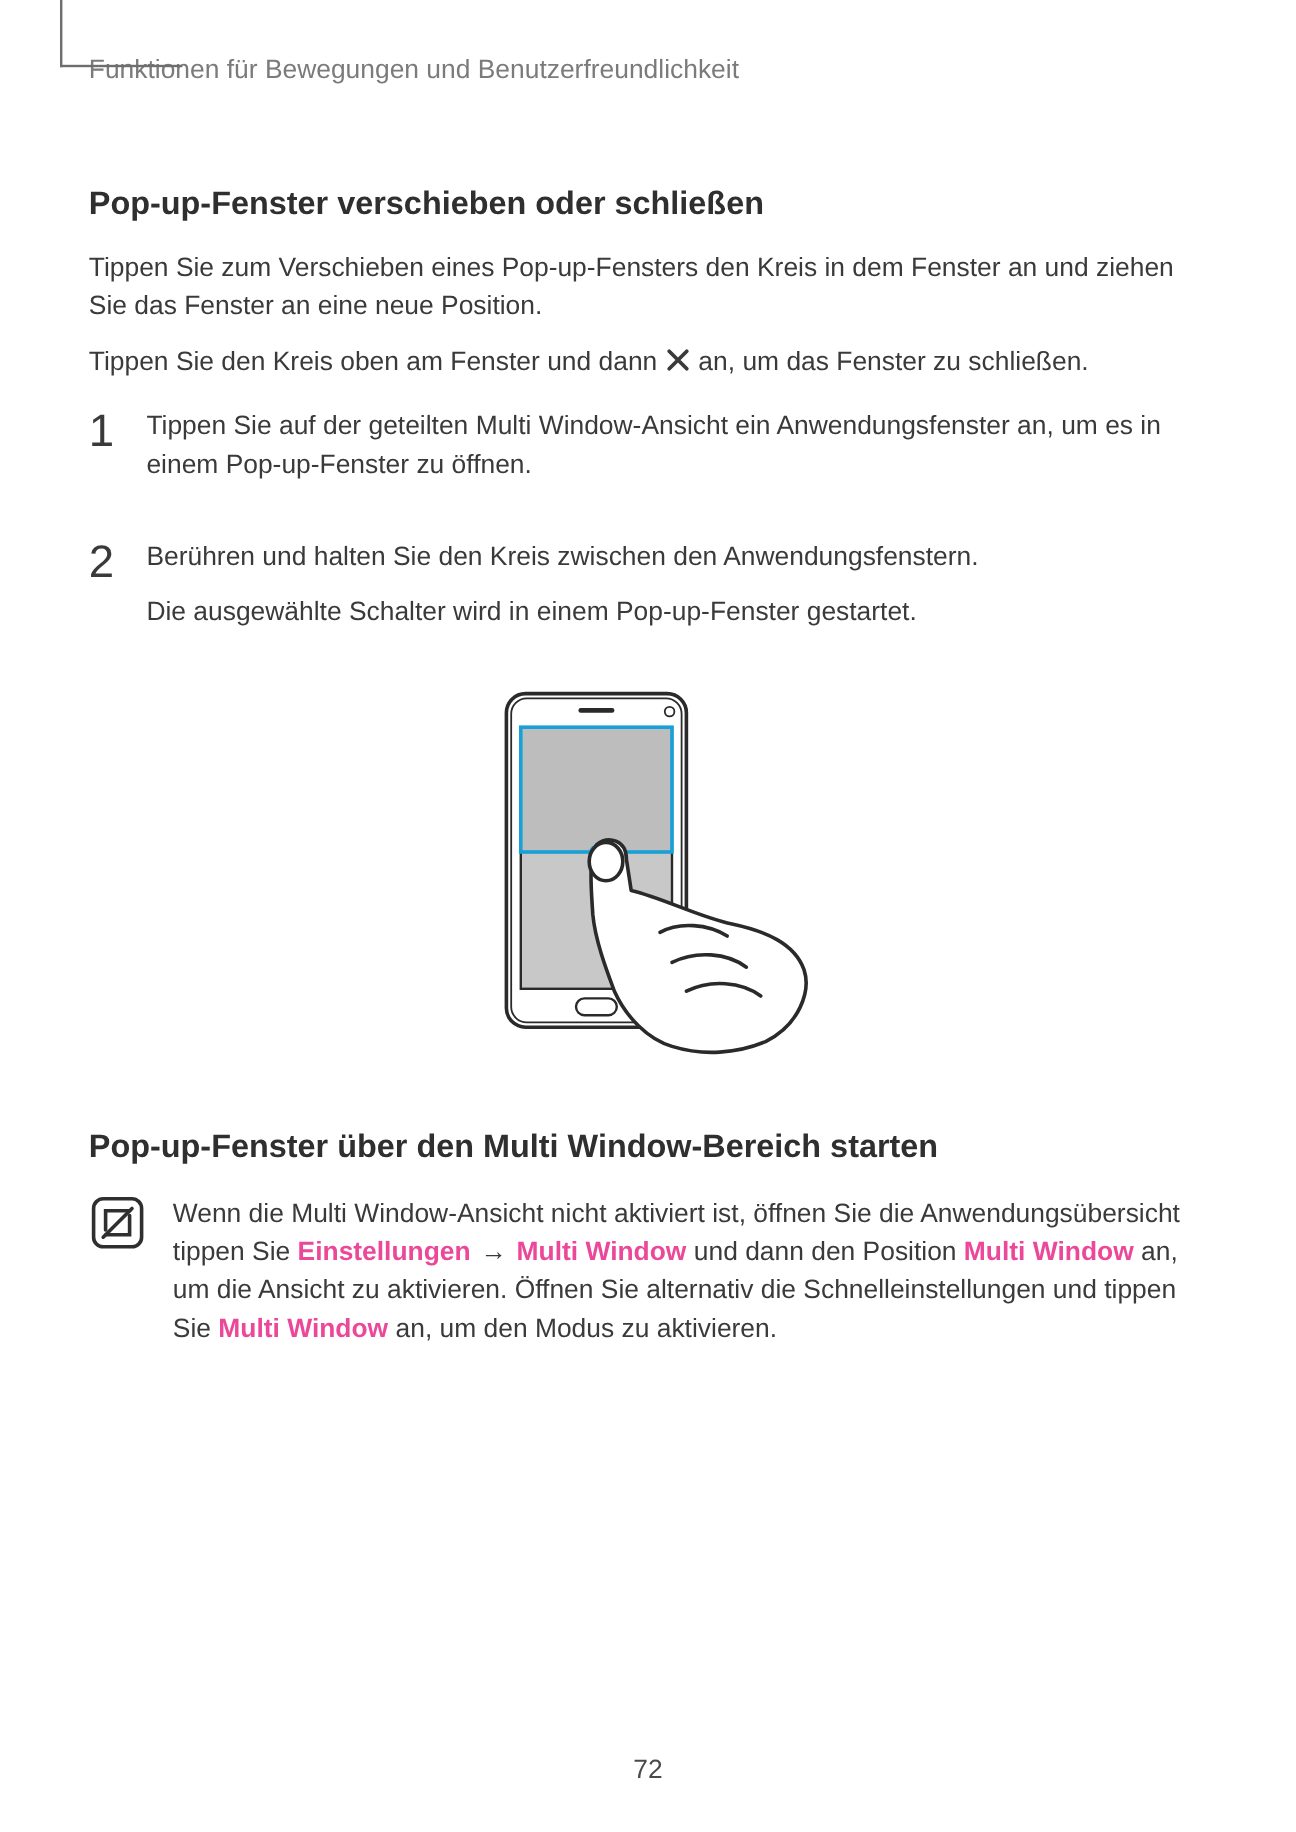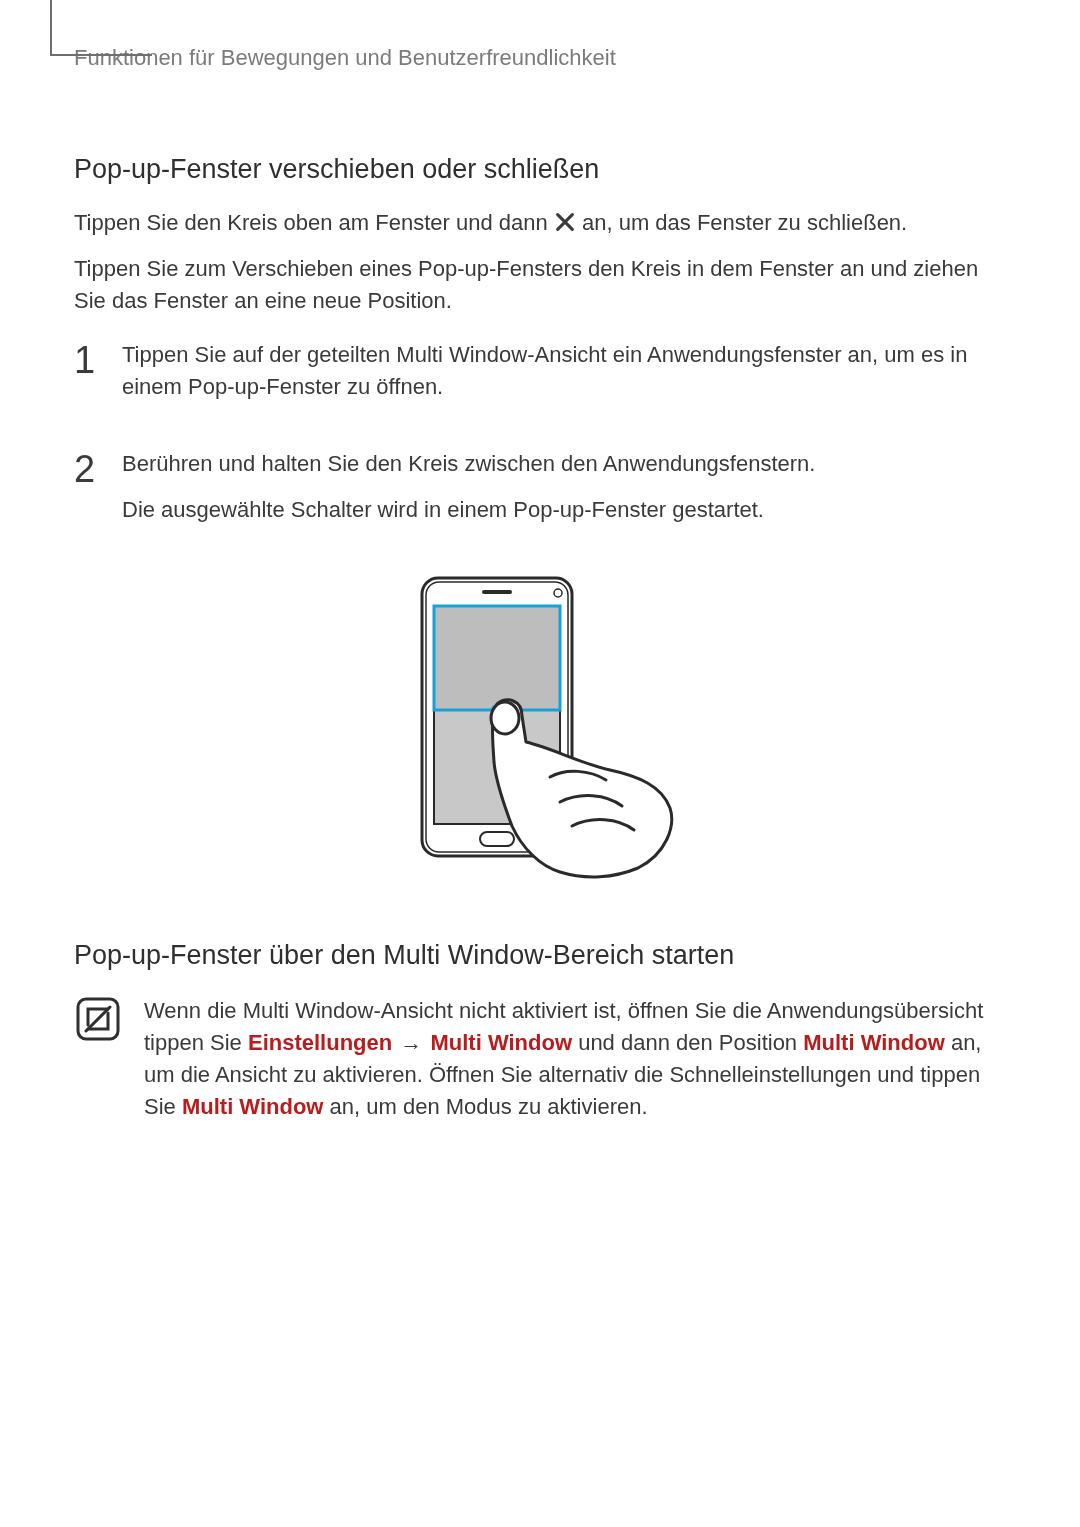--- a/index.html
+++ b/index.html
@@ -31,21 +31,21 @@
     border-bottom: 2px solid #6e6e6e;
   }
   .running-head {
     color: #7b7b7b;
     font-size: 22px;
     margin-left: 0;
     padding-top: 2px;
   }
   h2.section {
     font-size: 27px;
-    font-weight: 400;
+    font-weight: 700;
     color: #2f2f2f;
     margin-top: 54px;
     margin-bottom: 18px;
   }
   h2.section.first { margin-top: 76px; }
   p { margin: 0 0 14px 0; }
   .inline-icon-x {
     display: inline-block;
     vertical-align: -3px;
     width: 22px;
@@ -86,49 +86,49 @@
     display: flex;
     gap: 22px;
     margin-top: 20px;
   }
   .note-icon {
     flex: 0 0 48px;
     height: 48px;
   }
   .note-text { flex: 1; }
   .arrow { display:inline-block; margin: 0 2px; }
-  b { font-weight: 700; color:#b91c1c; }
+  b { font-weight: 700; color:#ec4899; }
   .page-number {
     position: absolute;
     bottom: 36px;
     left: 0;
     right: 0;
     text-align: center;
     font-size: 22px;
     color: #4a4a4a;
   }
 </style>
 </head>
 <body>
 
 <div class="page">
   <div class="tab-mark"></div>
   <div class="running-head">Funktionen für Bewegungen und Benutzerfreundlichkeit</div>
 
   <h2 class="section first">Pop-up-Fenster verschieben oder schließen</h2>
+  <p>Tippen Sie zum Verschieben eines Pop-up-Fensters den Kreis in dem Fenster an und ziehen Sie das Fenster an eine neue Position.</p>
   <p>
     <span>Tippen Sie den Kreis oben am Fenster und dann </span>
     <span class="inline-icon-x">
       <svg viewBox="0 0 24 24" width="22" height="22">
         <path d="M4 4 L20 20 M20 4 L4 20" stroke="#3a3a3a" stroke-width="3.4" stroke-linecap="round" fill="none"></path>
       </svg>
     </span>
     <span> an, um das Fenster zu schließen.</span>
   </p>
-  <p>Tippen Sie zum Verschieben eines Pop-up-Fensters den Kreis in dem Fenster an und ziehen Sie das Fenster an eine neue Position.</p>
 
   <ol class="numbered">
     <li>
       <div class="num">1</div>
       <div class="body">
         <p>Tippen Sie auf der geteilten Multi Window-Ansicht ein Anwendungsfenster an, um es in einem Pop-up-Fenster zu öffnen.</p>
       </div>
     </li>
     <li>
       <div class="num">2</div>
@@ -193,13 +193,14 @@
       <span class="arrow"> → </span>
       <b>Multi Window</b>
       <span> und dann den Position </span>
       <b>Multi Window</b>
       <span> an, um die Ansicht zu aktivieren. Öffnen Sie alternativ die Schnelleinstellungen und tippen Sie </span>
       <b>Multi Window</b>
       <span> an, um den Modus zu aktivieren.</span>
     </div>
   </div>
 
+  <div class="page-number">72</div>
 </div>
 
 </body></html>

